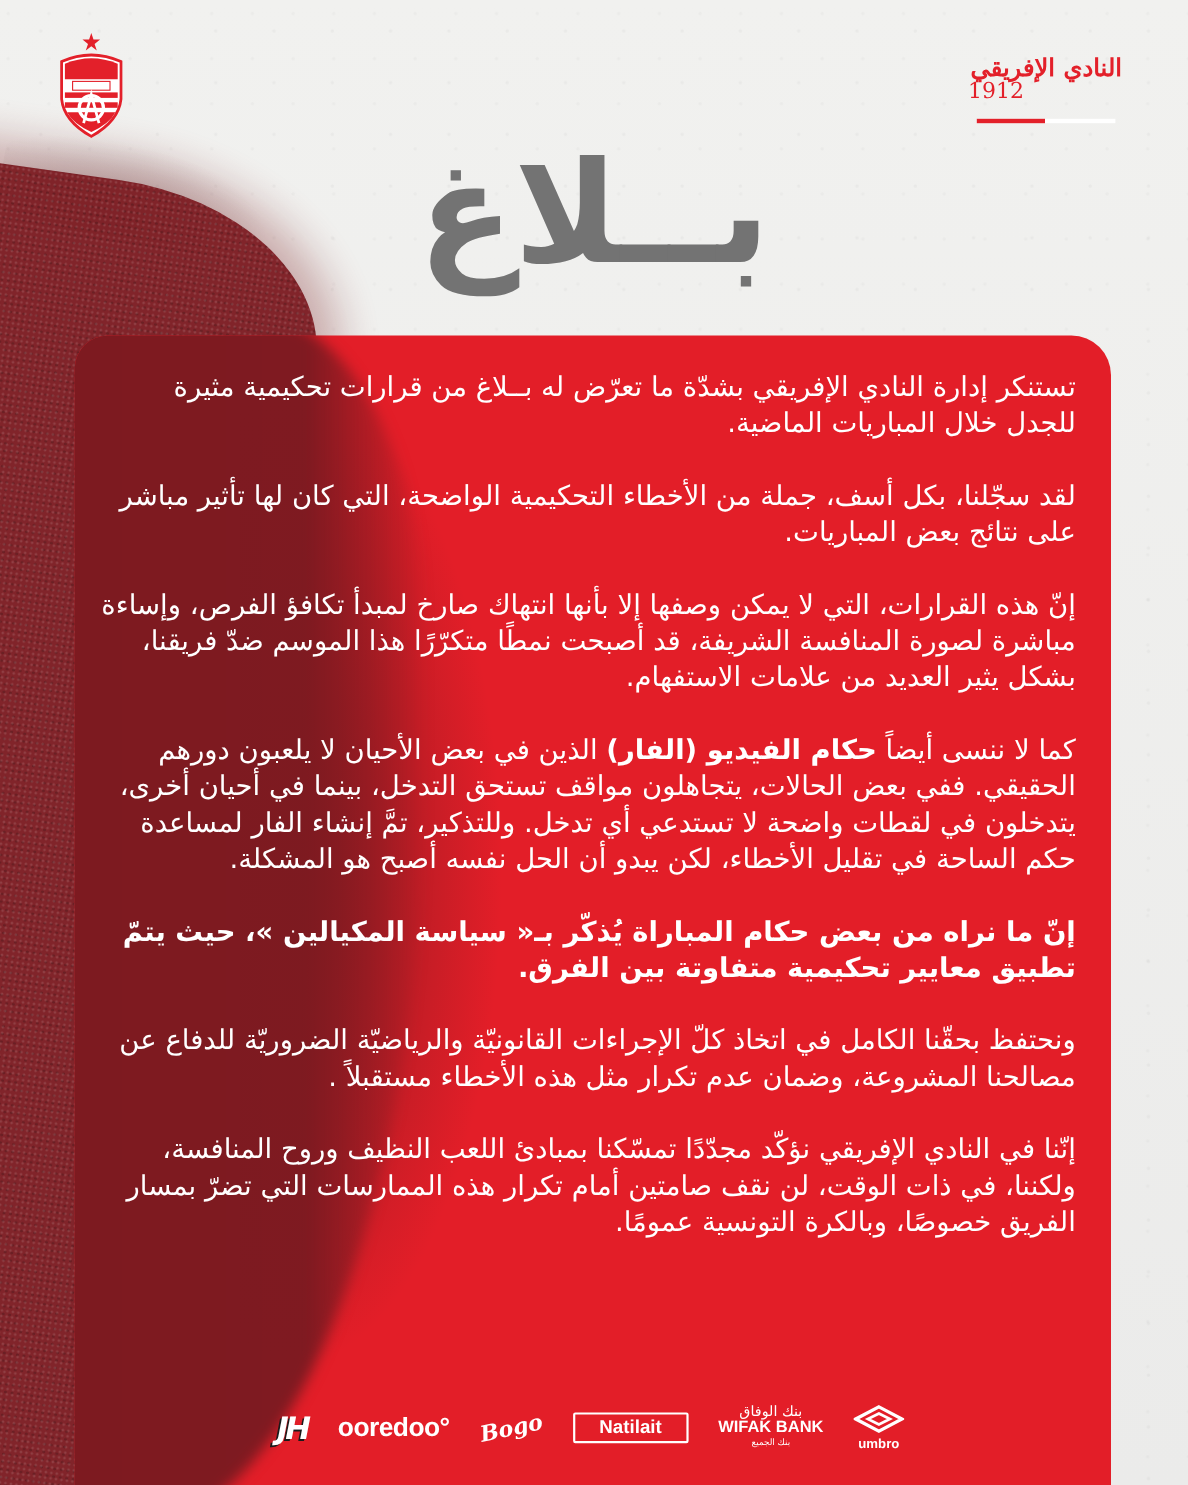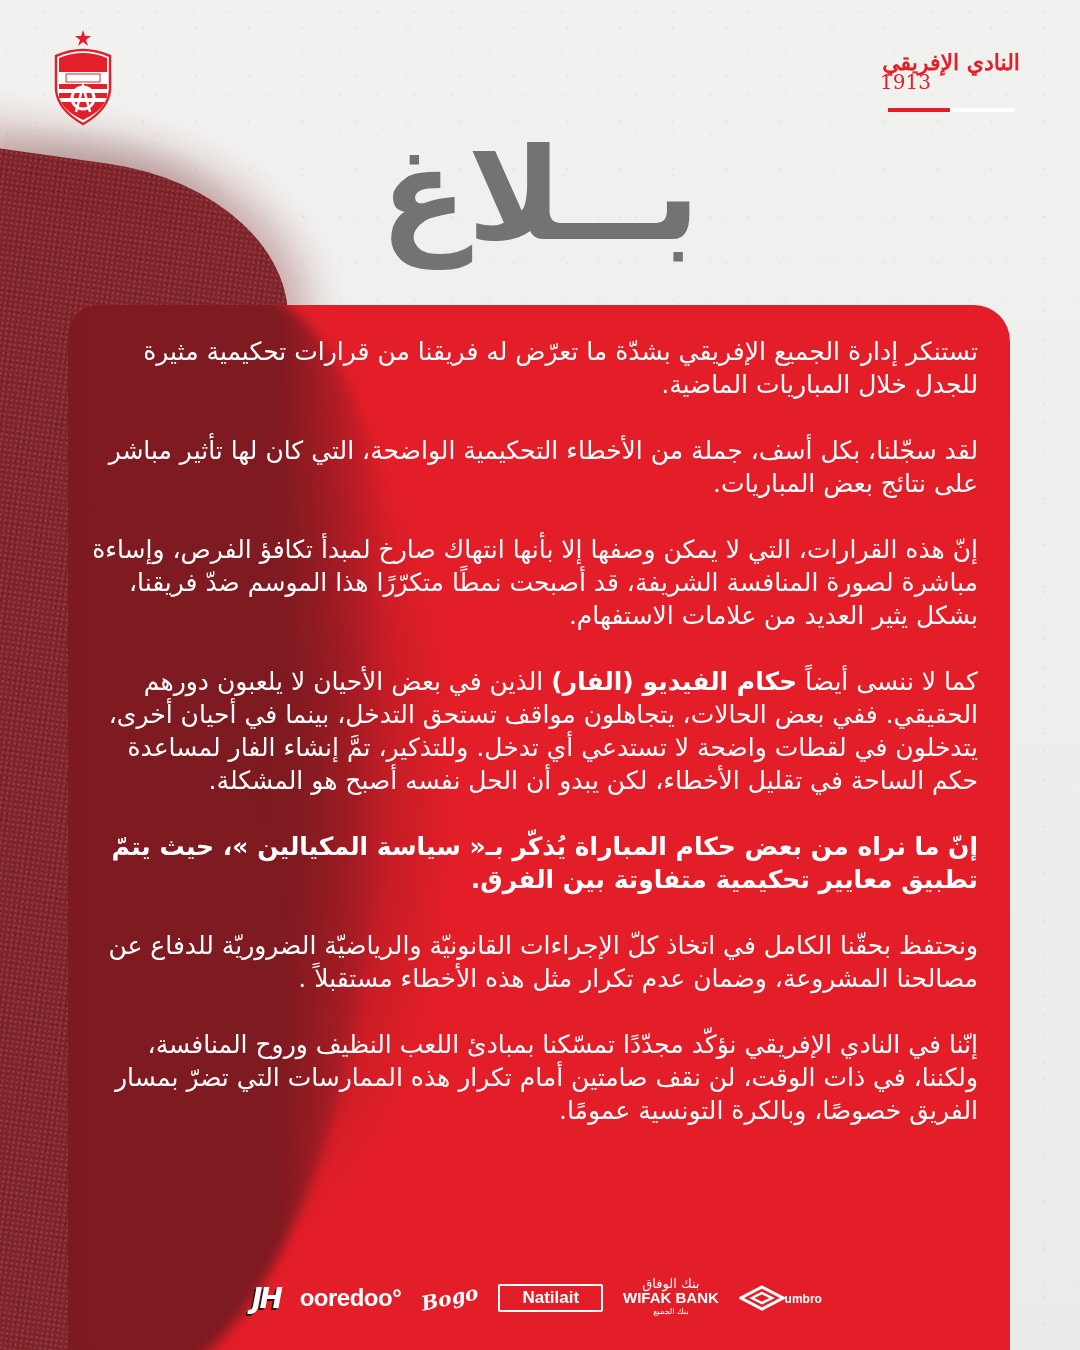--- a/index.html
+++ b/index.html
@@ -88,21 +88,21 @@
   }
   .sp { display: flex; align-items: center; justify-content: center; color: #fff; }
   .sp-jh { font-family: "DejaVu Sans", sans-serif; font-style: italic; font-weight: bold; font-size: 28px; letter-spacing: -3px; text-shadow: -2px 2px 0 #1a1a1a; }
   .sp-ooredoo { font-family: "Liberation Sans", sans-serif; font-weight: bold; font-size: 24px; letter-spacing: -0.5px; }
   .sp-bogo { font-family: "DejaVu Serif", serif; font-weight: bold; font-style: italic; font-size: 20px; transform: rotate(-12deg); }
   .sp-natilait { border: 2px solid #fff; padding: 2px 22px; font-family: "Liberation Sans", sans-serif; font-weight: bold; font-size: 17px; border-radius: 2px; }
   .sp-wifak { flex-direction: column; align-items: center; line-height: 14px; }
   .sp-wifak .a { font-size: 13px; direction: rtl; }
   .sp-wifak .e { font-family: "Liberation Sans", sans-serif; font-weight: bold; font-size: 15px; }
   .sp-wifak .s { font-size: 8px; direction: rtl; }
-  .sp-umbro { flex-direction: row; align-items: center; }
+  .sp-umbro { flex-direction: column; align-items: center; }
   .sp-umbro .t { font-family: "Liberation Sans", sans-serif; font-weight: bold; font-size: 12px; margin-top: 2px; }
 </style>
 </head>
 <body>
 
 <div class="paper-noise"></div>
 <div class="grain-top"></div>
 <div class="dark-blob"></div>
 
 <div class="crest">
@@ -114,34 +114,34 @@
     <rect x="9" y="56" width="48" height="5" fill="#e3202a"></rect>
     <rect x="9" y="65" width="48" height="5" fill="#e3202a"></rect>
     <path d="M11,74 L55,74 Q50,84 33,92 Q16,84 11,74 Z" fill="#e3202a"></path>
     <circle cx="33" cy="70" r="11" fill="none" stroke="#fff" stroke-width="3"></circle>
     <path d="M26,84 L33,58 L40,84" fill="none" stroke="#fff" stroke-width="2.5"></path>
   </svg>
 </div>
 
 <div class="wordmark">
   <span class="ar">النادي الإفريقي</span>
-  <span class="yr">1913</span>
+  <span class="yr">1912</span>
   <div class="bar">
       <div class="red"></div>
     </div>
 </div>
 
 <div class="title">بــلاغ</div>
 
 <div class="card">
   <div class="card-shade"></div>
   <div class="card-shade2"></div>
 
   <div class="body-text">
-    <p>تستنكر إدارة الجميع الإفريقي بشدّة ما تعرّض له فريقنا من قرارات تحكيمية مثيرة للجدل خلال المباريات الماضية.</p>
+    <p>تستنكر إدارة النادي الإفريقي بشدّة ما تعرّض له بــلاغ من قرارات تحكيمية مثيرة للجدل خلال المباريات الماضية.</p>
     <p>لقد سجّلنا، بكل أسف، جملة من الأخطاء التحكيمية الواضحة، التي كان لها تأثير مباشر على نتائج بعض المباريات.</p>
     <p>إنّ هذه القرارات، التي لا يمكن وصفها إلا بأنها انتهاك صارخ لمبدأ تكافؤ الفرص، وإساءة مباشرة لصورة المنافسة الشريفة، قد أصبحت نمطًا متكرّرًا هذا الموسم ضدّ فريقنا، بشكل يثير العديد من علامات الاستفهام.</p>
     <p><span>كما لا ننسى أيضاً </span><strong>حكام الفيديو (الفار)</strong><span> الذين في بعض الأحيان لا يلعبون دورهم الحقيقي. ففي بعض الحالات، يتجاهلون مواقف تستحق التدخل، بينما في أحيان أخرى، يتدخلون في لقطات واضحة لا تستدعي أي تدخل. وللتذكير، تمَّ إنشاء الفار لمساعدة حكم الساحة في تقليل الأخطاء، لكن يبدو أن الحل نفسه أصبح هو المشكلة.</span></p>
     <p class="bold">إنّ ما نراه من بعض حكام المباراة يُذكّر بـ« سياسة المكيالين »، حيث يتمّ تطبيق معايير تحكيمية متفاوتة بين الفرق.</p>
     <p>ونحتفظ بحقّنا الكامل في اتخاذ كلّ الإجراءات القانونيّة والرياضيّة الضروريّة للدفاع عن مصالحنا المشروعة، وضمان عدم تكرار مثل هذه الأخطاء مستقبلاً .</p>
     <p>إنّنا في النادي الإفريقي نؤكّد مجدّدًا تمسّكنا بمبادئ اللعب النظيف وروح المنافسة، ولكننا، في ذات الوقت، لن نقف صامتين أمام تكرار هذه الممارسات التي تضرّ بمسار الفريق خصوصًا، وبالكرة التونسية عمومًا.</p>
   </div>
 </div>
 
 <div class="sponsors">

